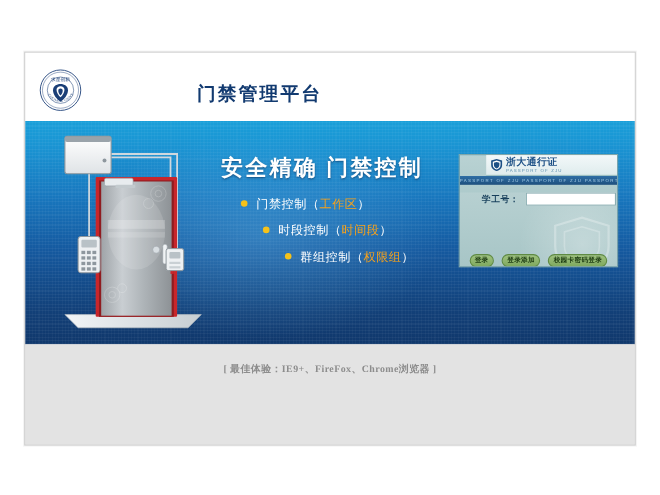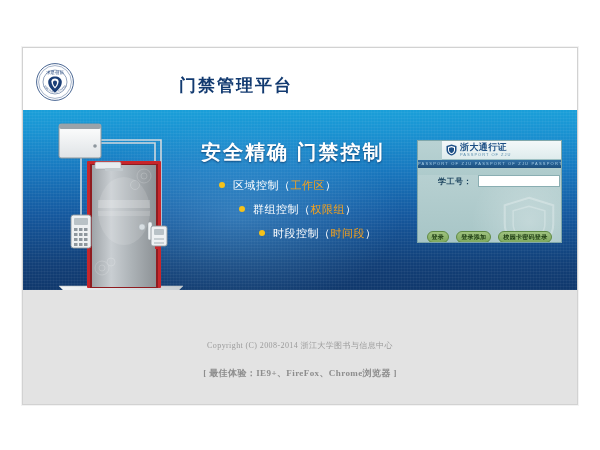--- a/index.html
+++ b/index.html
@@ -84,21 +84,21 @@
     letter-spacing: 2px;
     white-space: nowrap;
     font-family: Liberation Mono, monospace;
   }
   
   .banner {
     position: absolute;
     left: 0;
     top: 62px;
     width: 100%;
-    height: 180px;
+    height: 203px;
     overflow: hidden;
     background: linear-gradient(180deg,
         #1a9fd9 0%,
         #1a93d2 12%,
         #1877be 34%,
         #15599f 58%,
         #123f77 86%,
         #10386c 100%);
   }
   .banner .grid {
@@ -417,29 +417,29 @@
         <rect x="111" y="113" width="10" height="6" rx="1" fill="#b9c2c7"></rect>
         <rect x="111" y="122" width="10" height="2" fill="#c9d0d4"></rect>
         <rect x="111" y="126" width="10" height="2" fill="#c9d0d4"></rect>
       </svg>
 
       <div class="slogan">安全精确  门禁控制</div>
 
       <ul class="feature-list">
         <li>
           <span class="bullet"></span>
-          <span>区域控制（</span><span class="hl">工作区</span><span>）</span>
+          <span>门禁控制（</span><span class="hl">工作区</span><span>）</span>
+        </li>
+        <li>
+          <span class="bullet"></span>
+          <span>时段控制（</span><span class="hl">时间段</span><span>）</span>
         </li>
         <li>
           <span class="bullet"></span>
           <span>群组控制（</span><span class="hl">权限组</span><span>）</span>
-        </li>
-        <li>
-          <span class="bullet"></span>
-          <span>时段控制（</span><span class="hl">时间段</span><span>）</span>
         </li>
       </ul>
 
       <div class="login">
         <div class="login-head">
           <svg class="shield-icon" viewBox="0 0 22 24">
             <path d="M11 1 L21 4 V12 C21 18 16 22 11 23 C6 22 1 18 1 12 V4 Z" fill="#1c4f85"></path>
             <path d="M11 4 L18 6.2 V12 C18 16.5 14.4 19.6 11 20.4 C7.6 19.6 4 16.5 4 12 V6.2 Z" fill="#ffffff"></path>
             <path d="M11 6.5 L16 8 V12 C16 15.3 13.4 17.7 11 18.3 C8.6 17.7 6 15.3 6 12 V8 Z" fill="#1c4f85"></path>
           </svg>
@@ -466,18 +466,17 @@
           <div class="btn-row">
             <button class="btn">登录</button>
             <button class="btn">登录添加</button>
             <button class="btn">校园卡密码登录</button>
           </div>
         </div>
       </div>
     </div>
 
     <div class="footer">
-      <div class="footer-line1">Copyright (C) 2008-2014 浙江大学图书与信息中心</div>
       <div class="footer-line2">[ 最佳体验：IE9+、FireFox、Chrome浏览器 ]</div>
     </div>
 
   </div>
 </div>
 
 </body></html>

